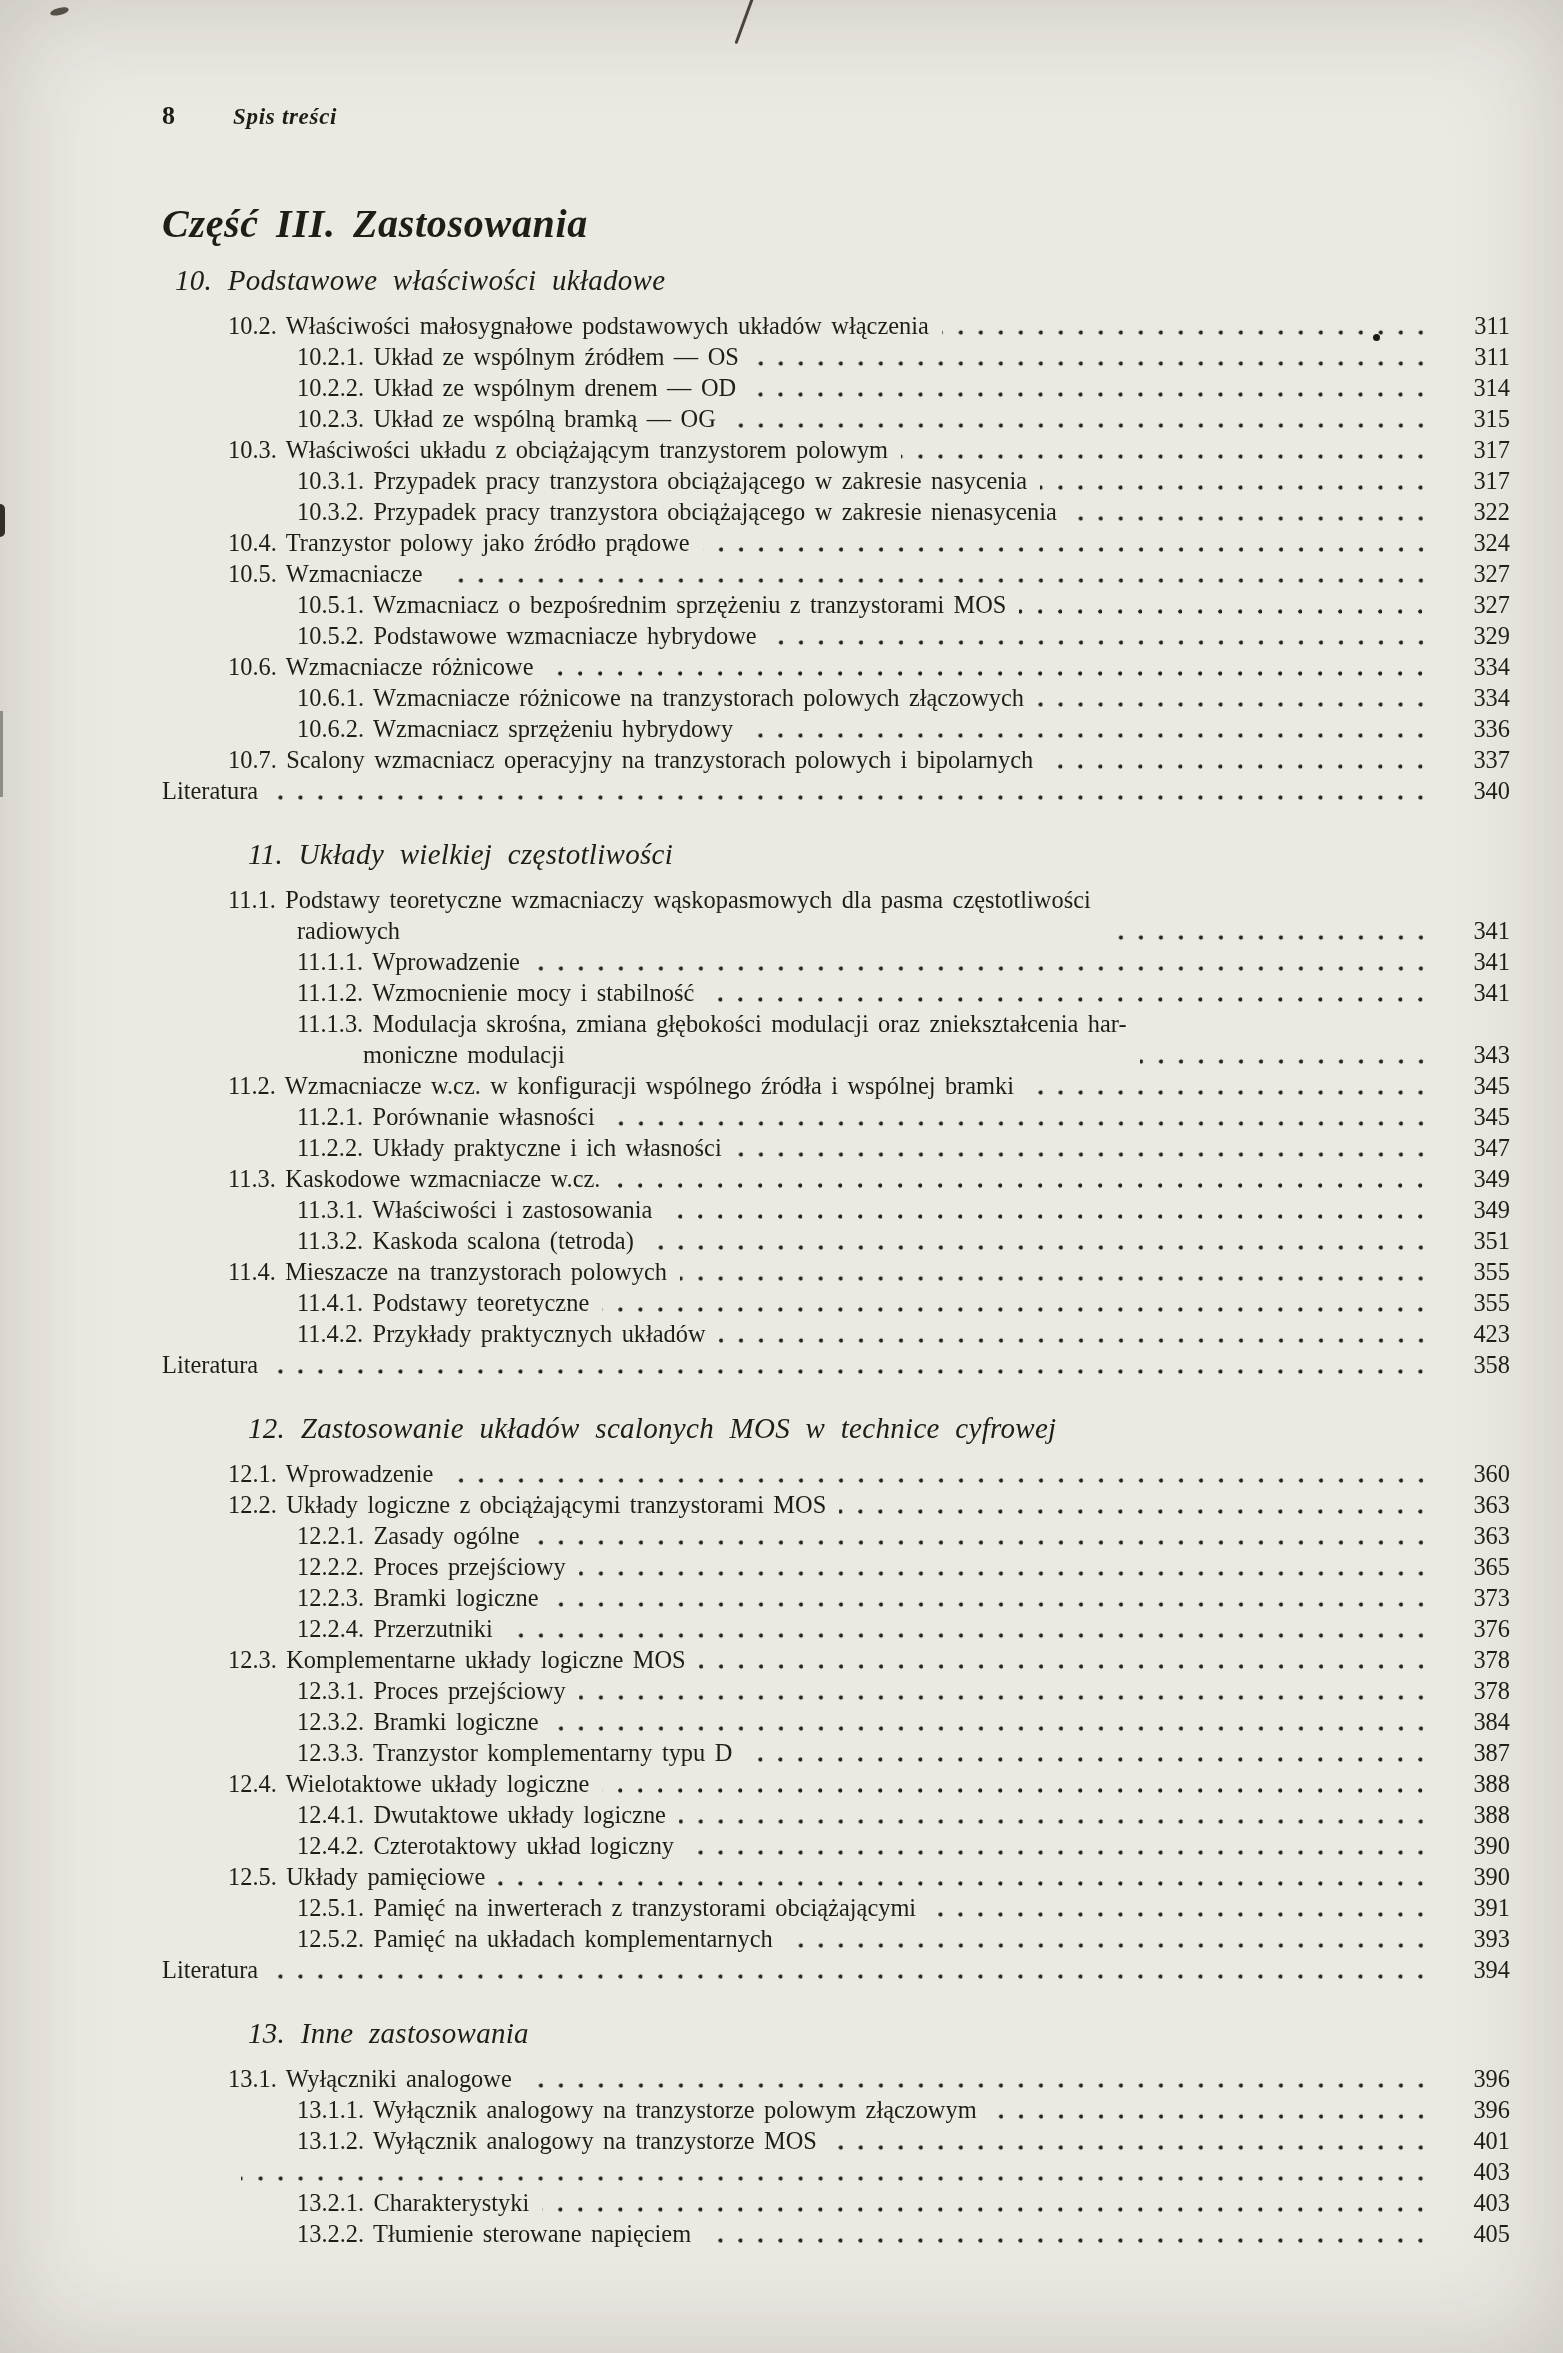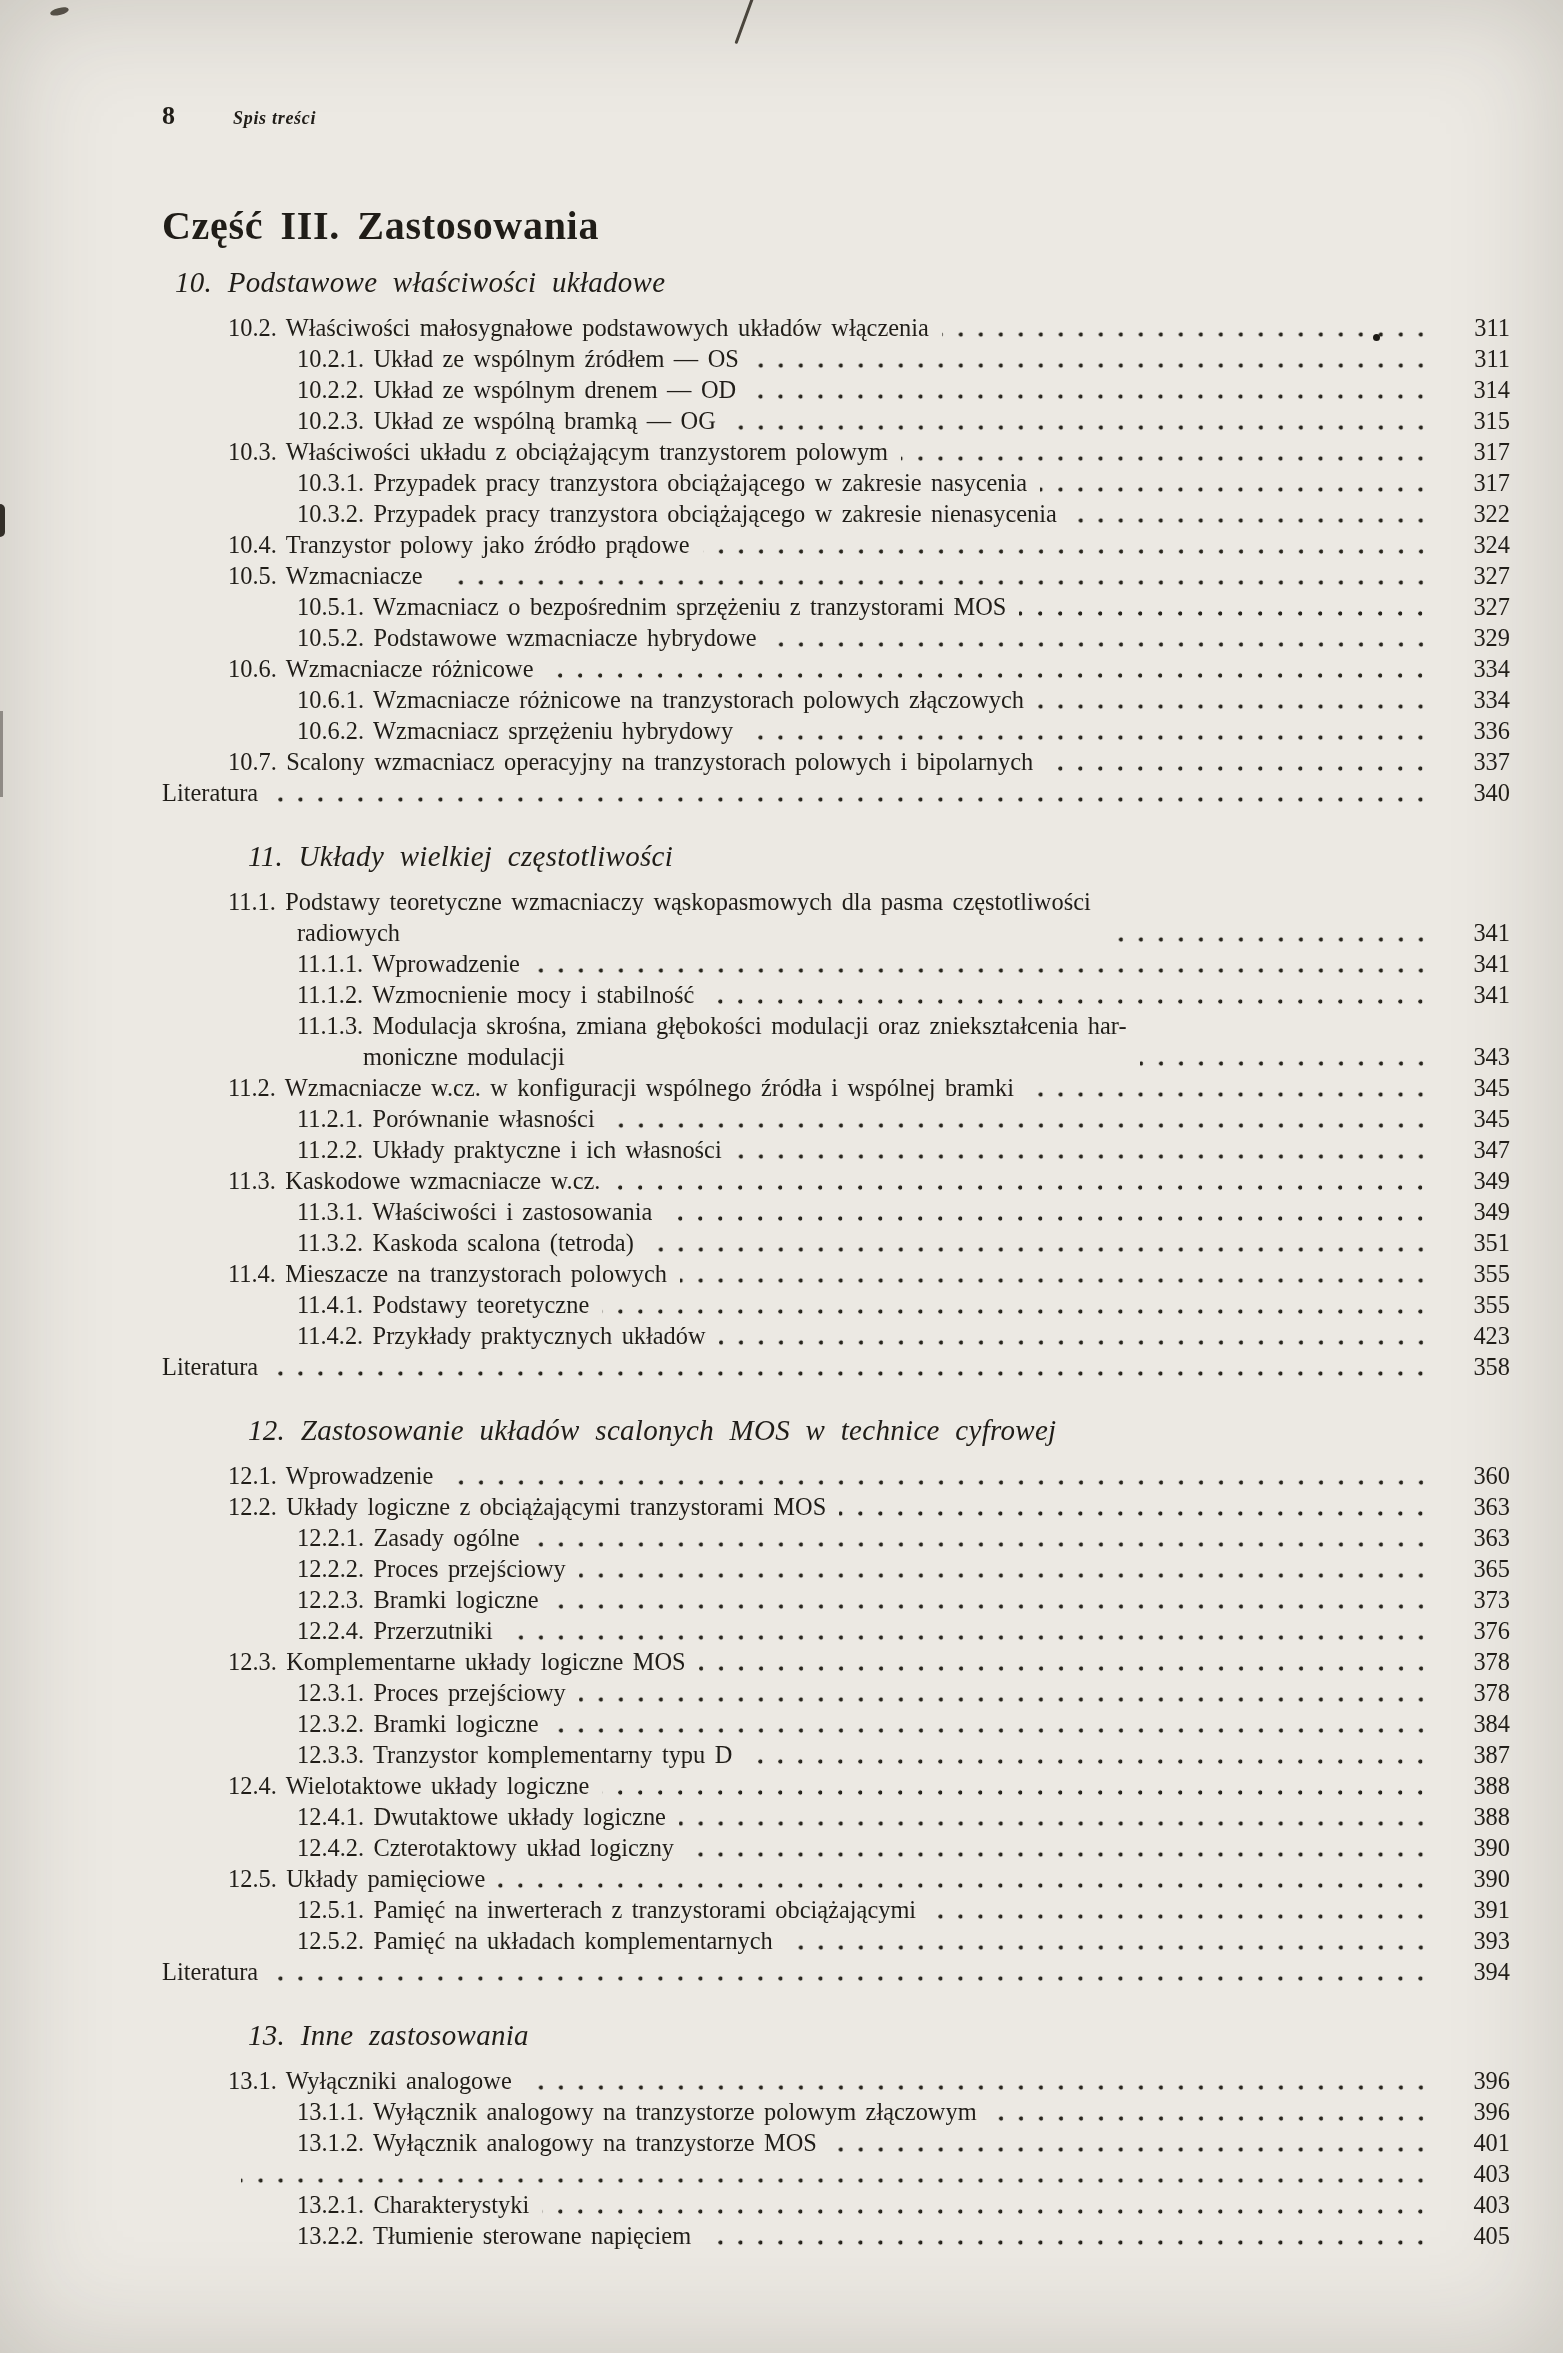--- a/index.html
+++ b/index.html
@@ -27,25 +27,25 @@
   
   .artifact{position:absolute;pointer-events:none;}
   .artifact.hair{left:743px;top:-5.3px;width:2.6px;height:50px;background:#4b463e;transform:rotate(20deg);border-radius:1.3px;}
   .artifact.speck-a{left:50px;top:8px;width:18.5px;height:7.3px;background:#57524a;border-radius:50%;transform:rotate(-14deg);}
   .artifact.edge-1{left:0;top:504px;width:5.3px;height:33px;background:#322e28;border-radius:0 5.3px 5.3px 0;}
   .artifact.edge-2{left:0;top:711px;width:3.3px;height:86px;background:rgba(50,46,40,0.45);}
   .artifact.ink-speck{left:1373px;top:334px;width:7.3px;height:7.3px;background:#1d1a15;border-radius:50%;}
 
   .page-header{display:flex;align-items:baseline;gap:58px;font-weight:bold;}
   .folio{font-size:26px;}
-  .running-title{font-style:italic;font-size:18px;letter-spacing:0.7px;}
+  .running-title{font-style:italic;font-size:23px;letter-spacing:0.7px;}
 
   .part-heading{
     margin:69px 0 0 0;
-    font-weight:700;
+    font-style:italic;font-weight:700;
     font-size:40px;line-height:45px;
     word-spacing:6.6px;letter-spacing:0.7px;
   }
 
   .chapter-heading{
     margin:30px 0 12px 86px;
     font-style:italic;font-weight:400;
     font-size:29px;line-height:36px;
     word-spacing:8px;letter-spacing:0.3px;
   }

